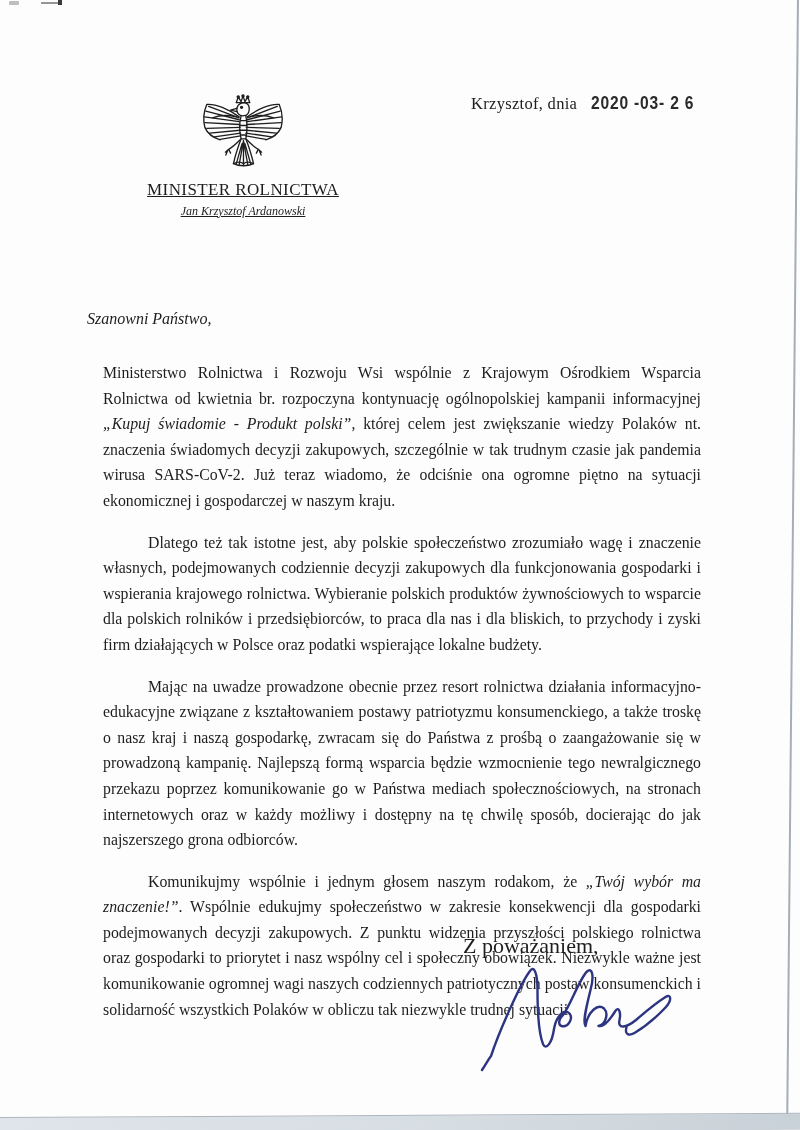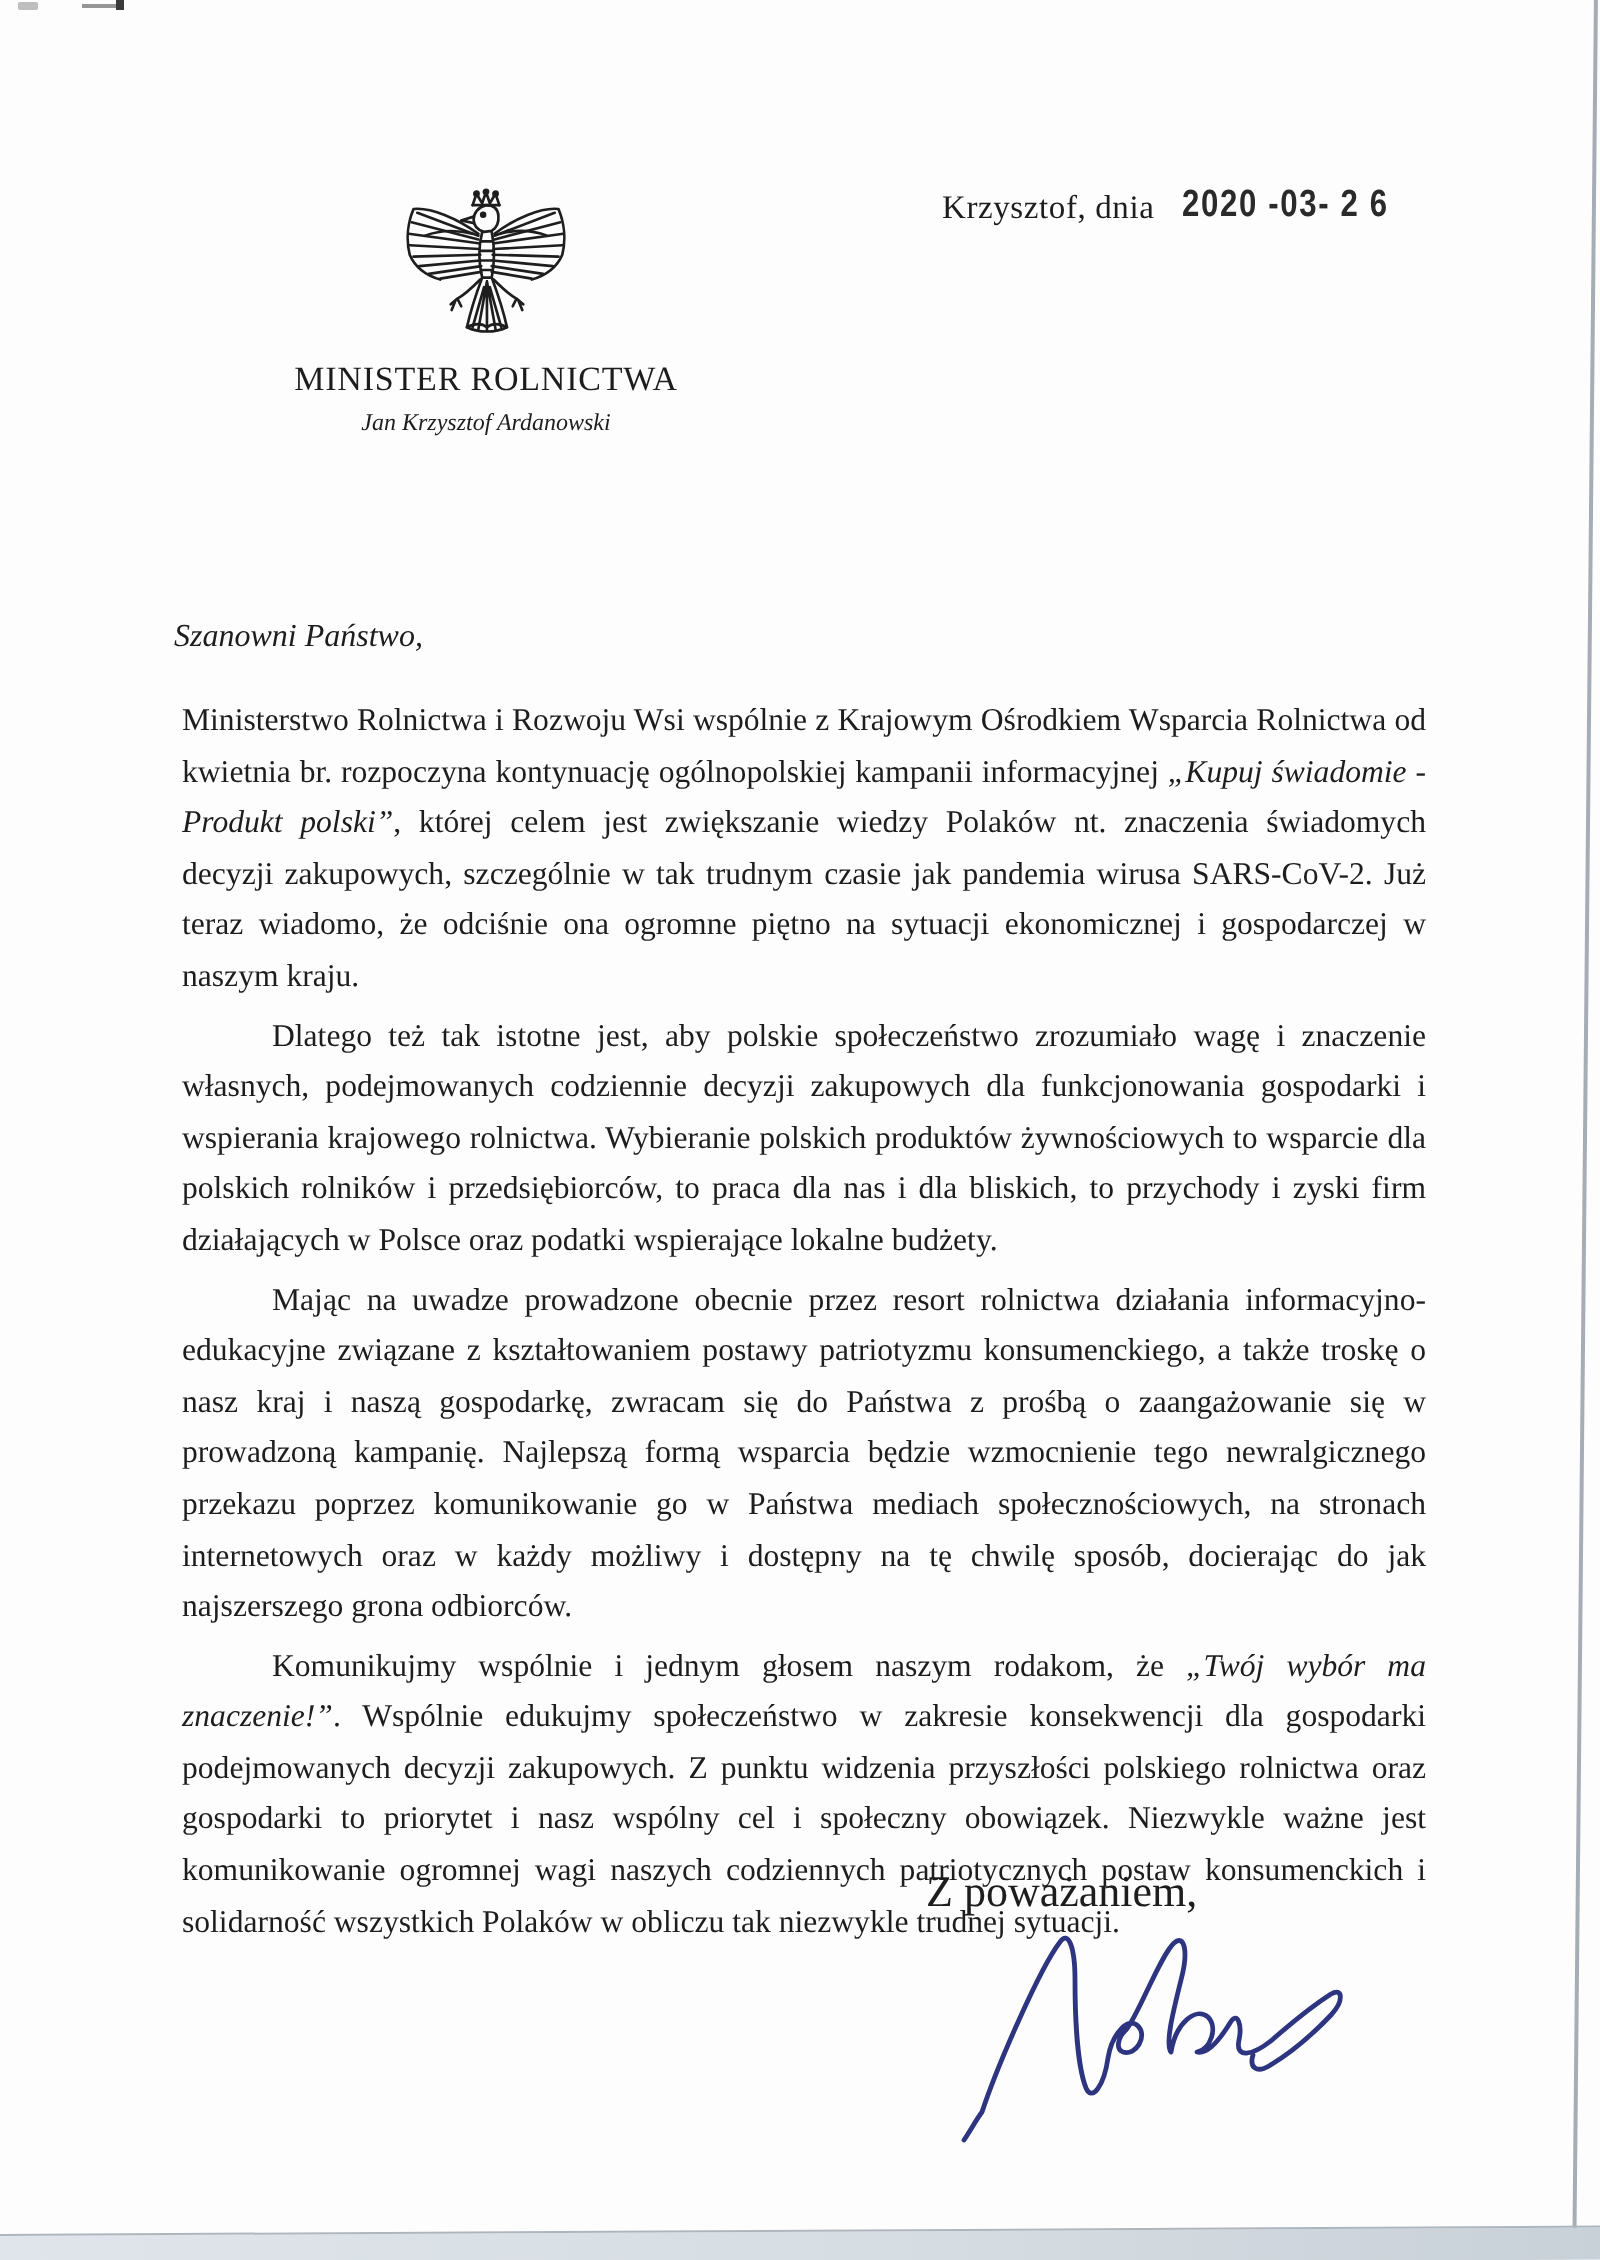--- a/index.html
+++ b/index.html
@@ -27,32 +27,32 @@
   
   .dateline-label{position:absolute;left:471px;top:94px;font-size:16.5px;letter-spacing:.3px;}
   .date-stamp{
     position:absolute;left:591px;top:92px;width:160px;
     font-family:"Liberation Sans", sans-serif;font-weight:bold;font-size:19px;
     letter-spacing:1px;transform:scaleX(0.82);transform-origin:left center;
     color:#2a2a2a;white-space:nowrap;
   }
   .emblem{position:absolute;left:199px;top:94px;width:88px;height:82px;}
   .sender-block{
-    position:absolute;left:118px;top:180px;width:250px;text-align:center;line-height:20.5px;
+    position:absolute;left:118px;top:180px;width:250px;text-align:center;line-height:20.5px;text-decoration:underline;
   }
   .office-line{font-size:17px;letter-spacing:.4px;}
   .sender-name{font-size:12px;font-style:italic;}
   .sender-ref{font-size:16px;letter-spacing:.2px;}
   
   .salutation{position:absolute;left:87px;top:310px;font-size:16px;font-style:italic;}
   .letter-body{
     position:absolute;left:87px;top:344px;width:630px;
     font-size:15.8px;line-height:25.6px;text-align:justify;
   }
-  .letter-body p{margin:4px;}
+  .letter-body p{margin:16px;}
   .letter-body p.indent{text-indent:45px;}
   .letter-body .it{font-style:italic;}
   .closing{position:absolute;left:463px;top:933px;font-size:22px;}
   .signature{position:absolute;left:468px;top:956px;width:240px;height:124px;}
 </style>
 </head>
 <body>
 
 <div class="artifact mark-smudge"></div>
 <div class="artifact mark-line"></div>

